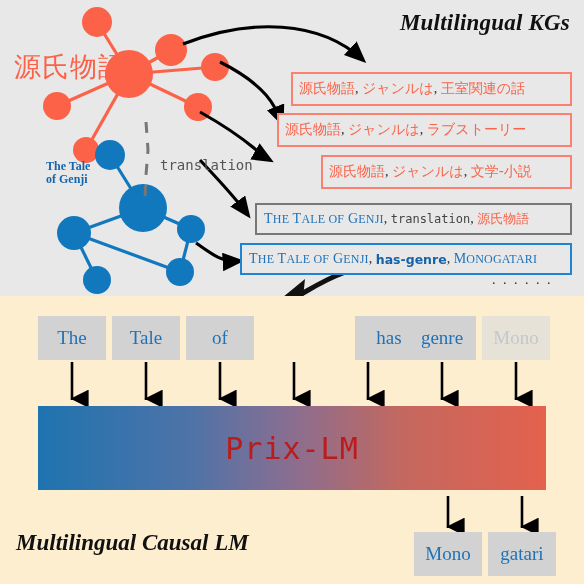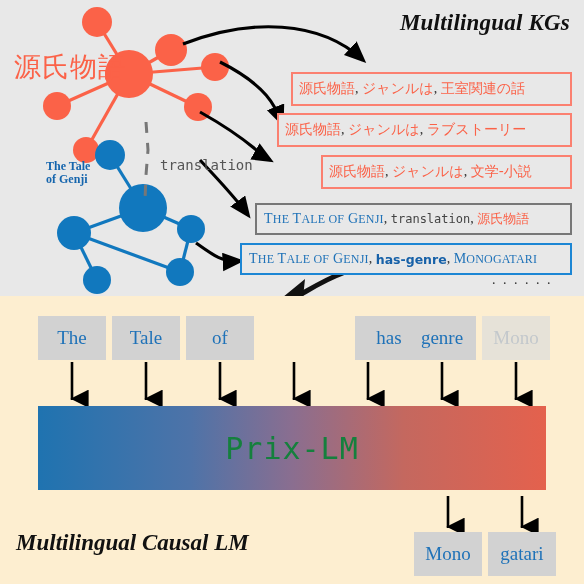--- a/index.html
+++ b/index.html
@@ -88,21 +88,21 @@
   }
   .tok.faded{background:#e6e2d8;color:#c3c8cc;}
   .prix-bar{
     position:absolute;left:38px;top:406px;width:508px;height:84px;
     background:linear-gradient(90deg,#1f73b0 0%,#4e73a8 30%,#8a6e90 50%,#c4685f 72%,#e4614d 100%);
   }
   .prix-text{
     position:absolute;left:38px;top:406px;width:508px;height:84px;
     display:flex;align-items:center;justify-content:center;
     font-family:"DejaVu Sans Mono", monospace;
-    font-size:30px;color:#15803d;letter-spacing:1px;
+    font-size:30px;color:#b91c1c;letter-spacing:1px;
   }
   .lm-title{
     position:absolute;left:16px;top:530px;
     font-family:"Liberation Serif", serif;
     font-style:italic;font-weight:bold;font-size:23px;color:#111;
     white-space:nowrap;
   }
   .otok{
     position:absolute;
     box-sizing:border-box;

